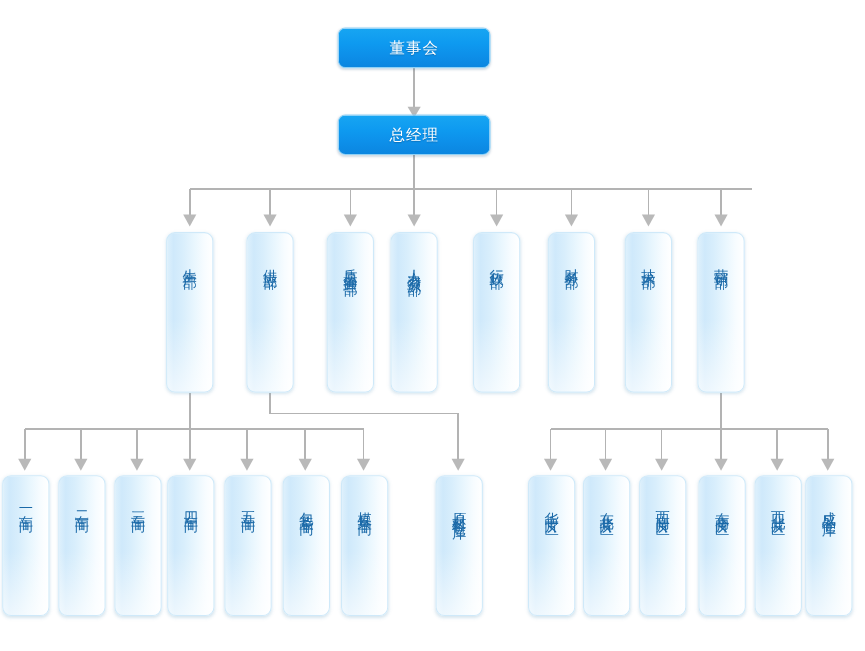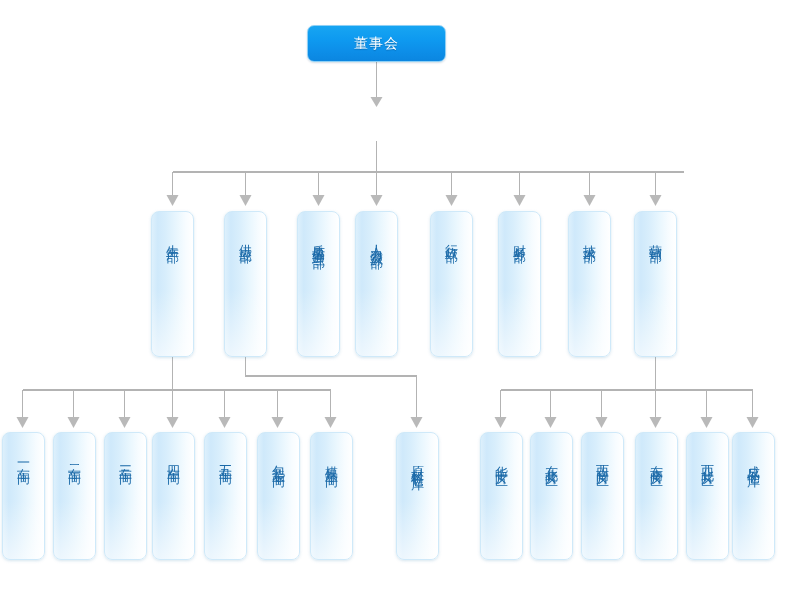--- a/index.html
+++ b/index.html
@@ -187,20 +187,23 @@
     <polygon class="conn-arrow" points="700.5,417 712.5,417 706.5,428"></polygon>
 
     <path class="conn-line" d="M752.5 390 L752.5 418"></path>
     <polygon class="conn-arrow" points="746.5,417 758.5,417 752.5,428"></polygon>
   </svg>
 
   <div class="node node-exec" style="left:307px; top:25px; width:139px; height:37px;">
     <span class="node-label">董事会</span>
   </div>
 
+  <div class="node node-exec" style="left:307px; top:104px; width:139px; height:37px;">
+    <span class="node-label">总经理</span>
+  </div>
 
   <div class="node node-vert" style="left:151px; top:211px; width:43px; height:146px;">
     <span class="node-label">生产部</span>
   </div>
 
   <div class="node node-vert" style="left:224px; top:211px; width:43px; height:146px;">
     <span class="node-label">供应部</span>
   </div>
 
   <div class="node node-vert" style="left:297px; top:211px; width:43px; height:146px;">

